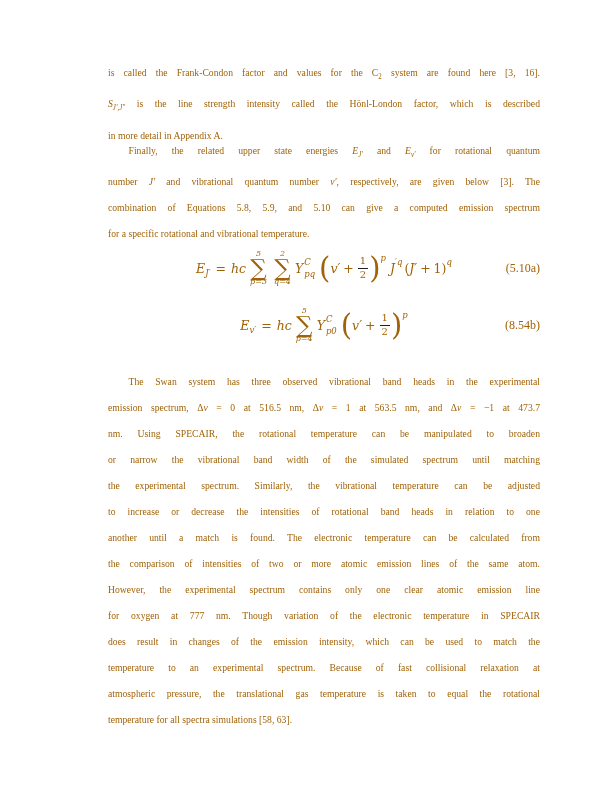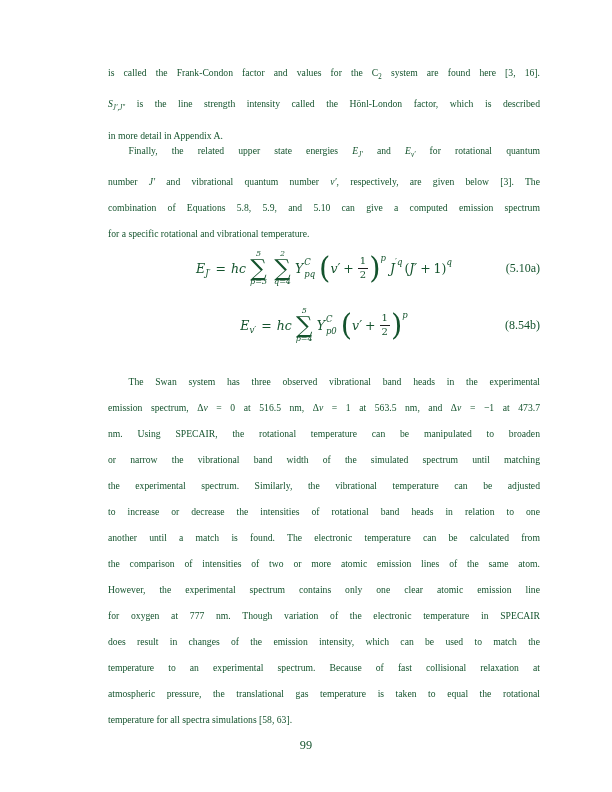--- a/index.html
+++ b/index.html
@@ -1,20 +1,20 @@
 <!DOCTYPE html>
 <html><head>
 <meta charset="utf-8">
 <style>
   html,body{margin:0;padding:0;background:#ffffff;}
   .page{
     position:relative;
     width:612px;height:792px;
     background:#ffffff;
-    color:#14532d;
+    color:#a16207;
     font-family:"Liberation Serif","DejaVu Serif",serif;
     overflow:hidden;
     text-decoration:underline;
   }
   
   .col{
     position:absolute;left:108px;width:505px;
     transform:scaleX(0.8554);transform-origin:left top;
     font-size:11.3px;line-height:26px;
   }
@@ -180,15 +180,14 @@
       <div class="line"><span>another until a match is found. The electronic temperature can be calculated from</span></div>
       <div class="line"><span>the comparison of intensities of two or more atomic emission lines of the same atom.</span></div>
       <div class="line"><span>However, the experimental spectrum contains only one clear atomic emission line</span></div>
       <div class="line"><span>for oxygen at 777 nm. Though variation of the electronic temperature in SPECAIR</span></div>
       <div class="line"><span>does result in changes of the emission intensity, which can be used to match the</span></div>
       <div class="line"><span>temperature to an experimental spectrum. Because of fast collisional relaxation at</span></div>
       <div class="line"><span>atmospheric pressure, the translational gas temperature is taken to equal the rotational</span></div>
       <div class="line last"><span>temperature for all spectra simulations [58, 63].</span></div>
     </div>
 
-  <div class="footer">99</div>
 
 </div>
 
 </body></html>

